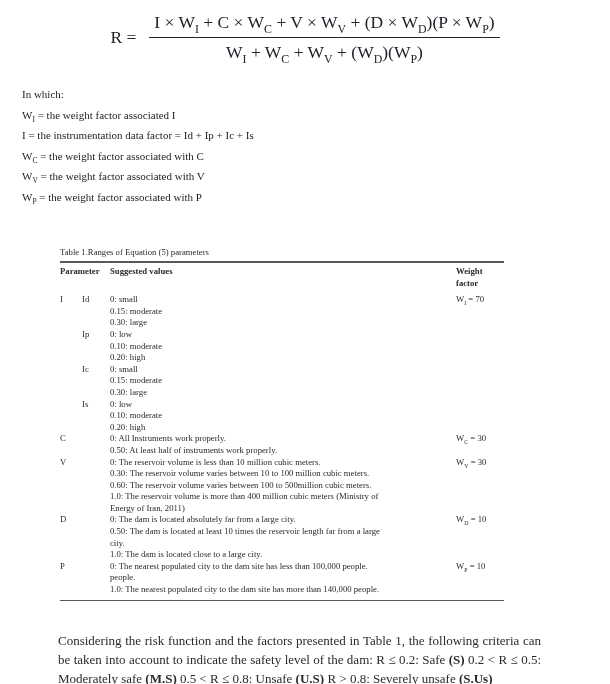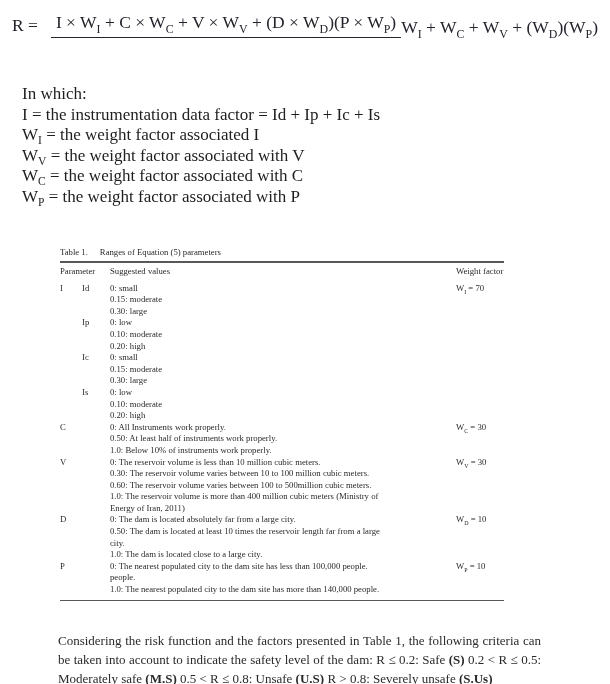--- a/index.html
+++ b/index.html
@@ -16,41 +16,41 @@
   sub { font-size: 0.68em; line-height: 0; }
 
   
   .formula-row {
     position: absolute;
     top: 12px; left: 0; width: 100%;
     display: flex; justify-content: center; align-items: center;
     font-size: 17.5px; color: #23232c;
   }
   .formula-lhs { margin-right: 13px; }
-  .frac { display: inline-flex; flex-direction: row; align-items: center; }
+  .frac { display: inline-flex; flex-direction: column; align-items: center; }
   .frac .num { padding: 0 5px 4px 5px; border-bottom: 1.6px solid #23232c; white-space: nowrap; }
   .frac .den { padding-top: 4px; white-space: nowrap; }
 
   
   .definitions {
     position: absolute; left: 22px; top: 84px;
-    font-size: 17px; line-height: 20.6px; color: #1e1e1e;
+    font-size: 11px; line-height: 20.6px; color: #1e1e1e;
   }
   .definition-line { white-space: nowrap; }
 
   
   .tablewrap {
     position: absolute; left: 60px; top: 247px; width: 444px;
     font-size: 8.7px; line-height: 11.6px; color: #2a2a2a;
   }
   .tcaption { margin-bottom: 3px; line-height: 11px; }
-  .tcaption .cap-label { margin-right: 12px; }
+  .tcaption .cap-label { }
   .thead-rule { border-top: 2px solid #585858; }
   .grid-row { display: grid; grid-template-columns: 22px 28px 346px 48px; }
-  .thead { margin-top: 3px; margin-bottom: 5px; }
+  .thead { margin-top: 3px; margin-bottom: 5px; font-weight: bold; }
   .th-param { grid-column: 1 / 3; }
   .td { white-space: nowrap; overflow: visible; }
   .tfoot-rule { border-top: 1.5px solid #585858; margin-top: 4px; }
 
   
   .footnote {
     position: absolute; left: 58px; top: 631px; width: 483px;
     font-size: 13px; line-height: 19px; color: #2a2a2a;
     text-align: justify;
   }
@@ -64,24 +64,24 @@
   <div class="formula-row">
     <span class="formula-lhs">R =</span>
     <span class="frac">
       <span class="num">I × W<sub>I</sub> + C × W<sub>C</sub> + V × W<sub>V</sub> + (D × W<sub>D</sub>)(P × W<sub>P</sub>)</span>
       <span class="den">W<sub>I</sub> + W<sub>C</sub> + W<sub>V</sub> + (W<sub>D</sub>)(W<sub>P</sub>)</span>
     </span>
   </div>
 
   <div class="definitions">
     <div class="definition-line">In which:</div>
+    <div class="definition-line">W<sub>I</sub> = the weight factor associated I</div>
     <div class="definition-line">I = the instrumentation data factor = Id + Ip + Ic + Is</div>
-    <div class="definition-line">W<sub>I</sub> = the weight factor associated I</div>
+    <div class="definition-line">W<sub>C</sub> = the weight factor associated with C</div>
     <div class="definition-line">W<sub>V</sub> = the weight factor associated with V</div>
-    <div class="definition-line">W<sub>C</sub> = the weight factor associated with C</div>
     <div class="definition-line">W<sub>P</sub> = the weight factor associated with P</div>
   </div>
 
   <div class="tablewrap">
     <div class="tcaption">
       <span class="cap-label">Table 1.</span><span>Ranges of Equation (5) parameters</span>
     </div>
     <div class="thead-rule"></div>
     <div class="grid-row thead">
       <span class="th-param">Parameter</span>
@@ -167,26 +167,20 @@
           <span class="td v">0: All Instruments work properly.</span>
           <span class="td w">W<sub>C</sub> = 30</span>
         </div>
         <div class="grid-row">
           <span class="td p"></span>
           <span class="td s"></span>
           <span class="td v">0.50: At least half of instruments work properly.</span>
           <span class="td w"></span>
         </div>
         <div class="grid-row">
-          <span class="td p"></span>
-          <span class="td s"></span>
-          <span class="td v">1.0: Below 10% of instruments work properly.</span>
-          <span class="td w"></span>
-        </div>
-        <div class="grid-row">
           <span class="td p">V</span>
           <span class="td s"></span>
           <span class="td v">0: The reservoir volume is less than 10 million cubic meters.</span>
           <span class="td w">W<sub>V</sub> = 30</span>
         </div>
         <div class="grid-row">
           <span class="td p"></span>
           <span class="td s"></span>
           <span class="td v">0.30: The reservoir volume varies between 10 to 100 million cubic meters.</span>
           <span class="td w"></span>

